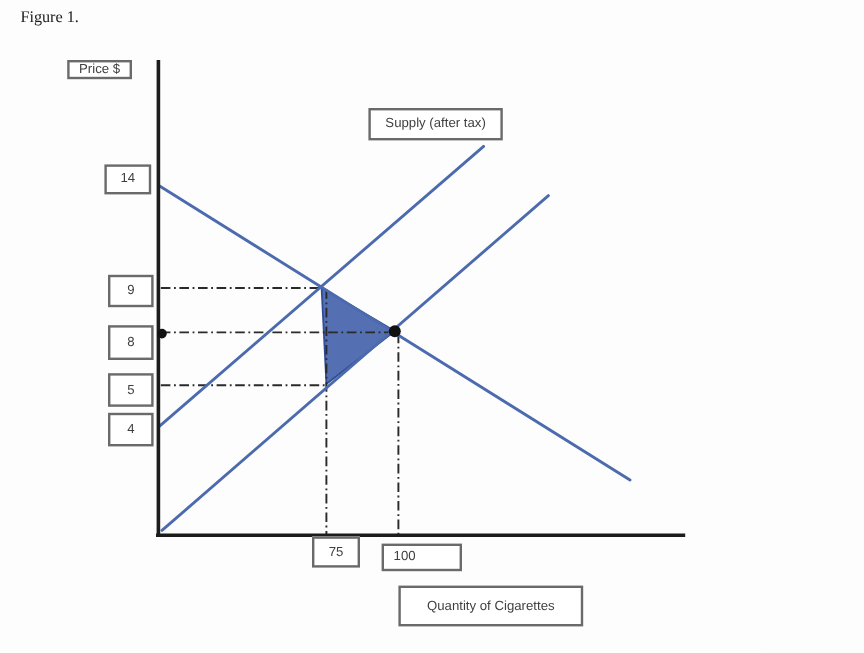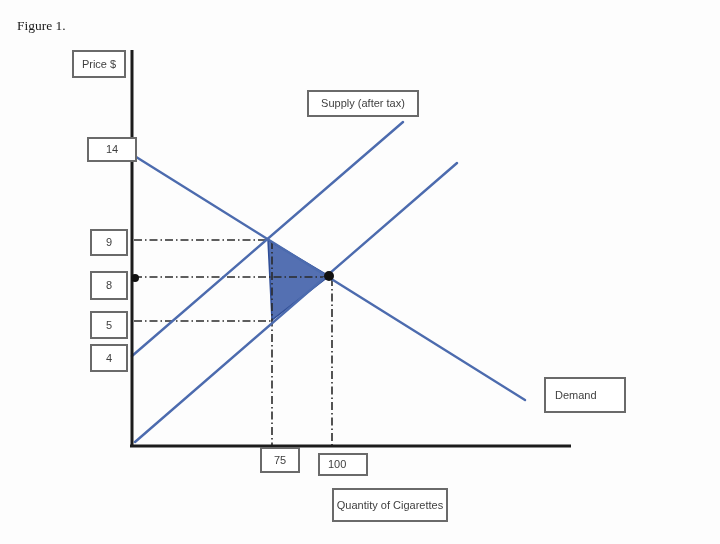--- a/index.html
+++ b/index.html
@@ -7,44 +7,43 @@
     position:relative;
     width:720px;height:544px;
     background:#fdfdfd;
     overflow:hidden;
     font-family:"Liberation Sans",sans-serif;
   }
   .fig-caption{
     position:absolute;left:17px;top:6px;
     font:13.5px "Liberation Serif",serif;
     color:#1a1a1a;
-    margin-top:12px;
   }
   svg.plot{position:absolute;left:0;top:0;}
   .lbox{
     position:absolute;box-sizing:border-box;
     background:#ffffff;
     border:2px solid #6a6a6a;
     display:flex;align-items:center;justify-content:center;
     font-size:11px;line-height:1.35;color:#3f3f3f;
   }
   .lbox.left{justify-content:flex-start;}
-  .b-price  {left:72px; top:50px; width:54px; height:28px;}
-  .b-y14    {left:87px; top:137px;width:50px; height:25px;}
+  .b-price  {left:56px; top:50px; width:54px; height:16px;}
+  .b-y14    {left:87px; top:137px;width:39px; height:25px;}
   .b-y9     {left:90px; top:229px;width:38px; height:27px;}
   .b-y8     {left:90px; top:271px;width:38px; height:29px;}
   .b-y5     {left:90px; top:311px;width:38px; height:28px;}
   .b-y4     {left:90px; top:344px;width:38px; height:28px;}
   .b-x75    {left:260px;top:447px;width:40px; height:26px;text-align:right;}
-  .b-x100   {left:318px;top:453px;width:50px; height:23px;padding-left:8px;}
+  .b-x100   {left:318px;top:453px;width:67px; height:23px;padding-left:8px;}
   .b-safter {left:307px;top:90px; width:112px;height:27px;}
   .b-sbefore{left:457px;top:121px;width:107px;height:51px;
              align-items:flex-start;padding:5px 8px 0 9px;}
   .b-demand {left:544px;top:377px;width:82px; height:36px;padding-left:9px;}
-  .b-qty    {left:332px;top:488px;width:116px;height:34px;}
+  .b-qty    {left:332px;top:488px;width:154px;height:34px;}
 </style>
 </head>
 <body>
 
 <div class="page">
 
   <div class="fig-caption">Figure 1.</div>
 
   <svg class="plot" width="720" height="544" viewBox="0 0 720 544">
 
@@ -72,17 +71,16 @@
   <div class="lbox b-y14">14</div>
   <div class="lbox b-y9">9</div>
   <div class="lbox b-y8">8</div>
   <div class="lbox b-y5">5</div>
   <div class="lbox b-y4">4</div>
 
   <div class="lbox b-x75">75</div>
   <div class="lbox b-x100 left">100</div>
 
   <div class="lbox b-safter">Supply (after tax)</div>
-  <div class="lbox b-demand left">Demand</div>
 
   <div class="lbox b-qty">Quantity of Cigarettes</div>
 
 </div>
 
 </body></html>

